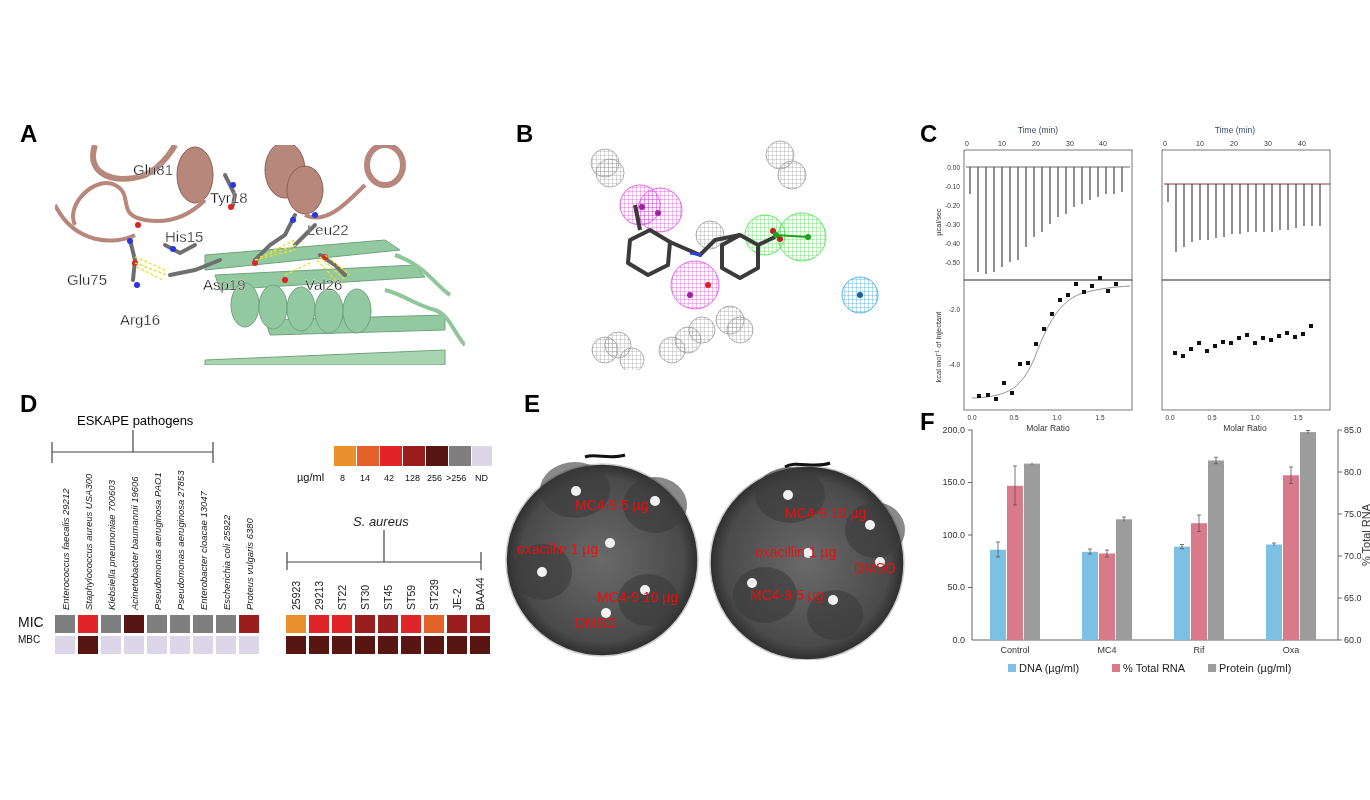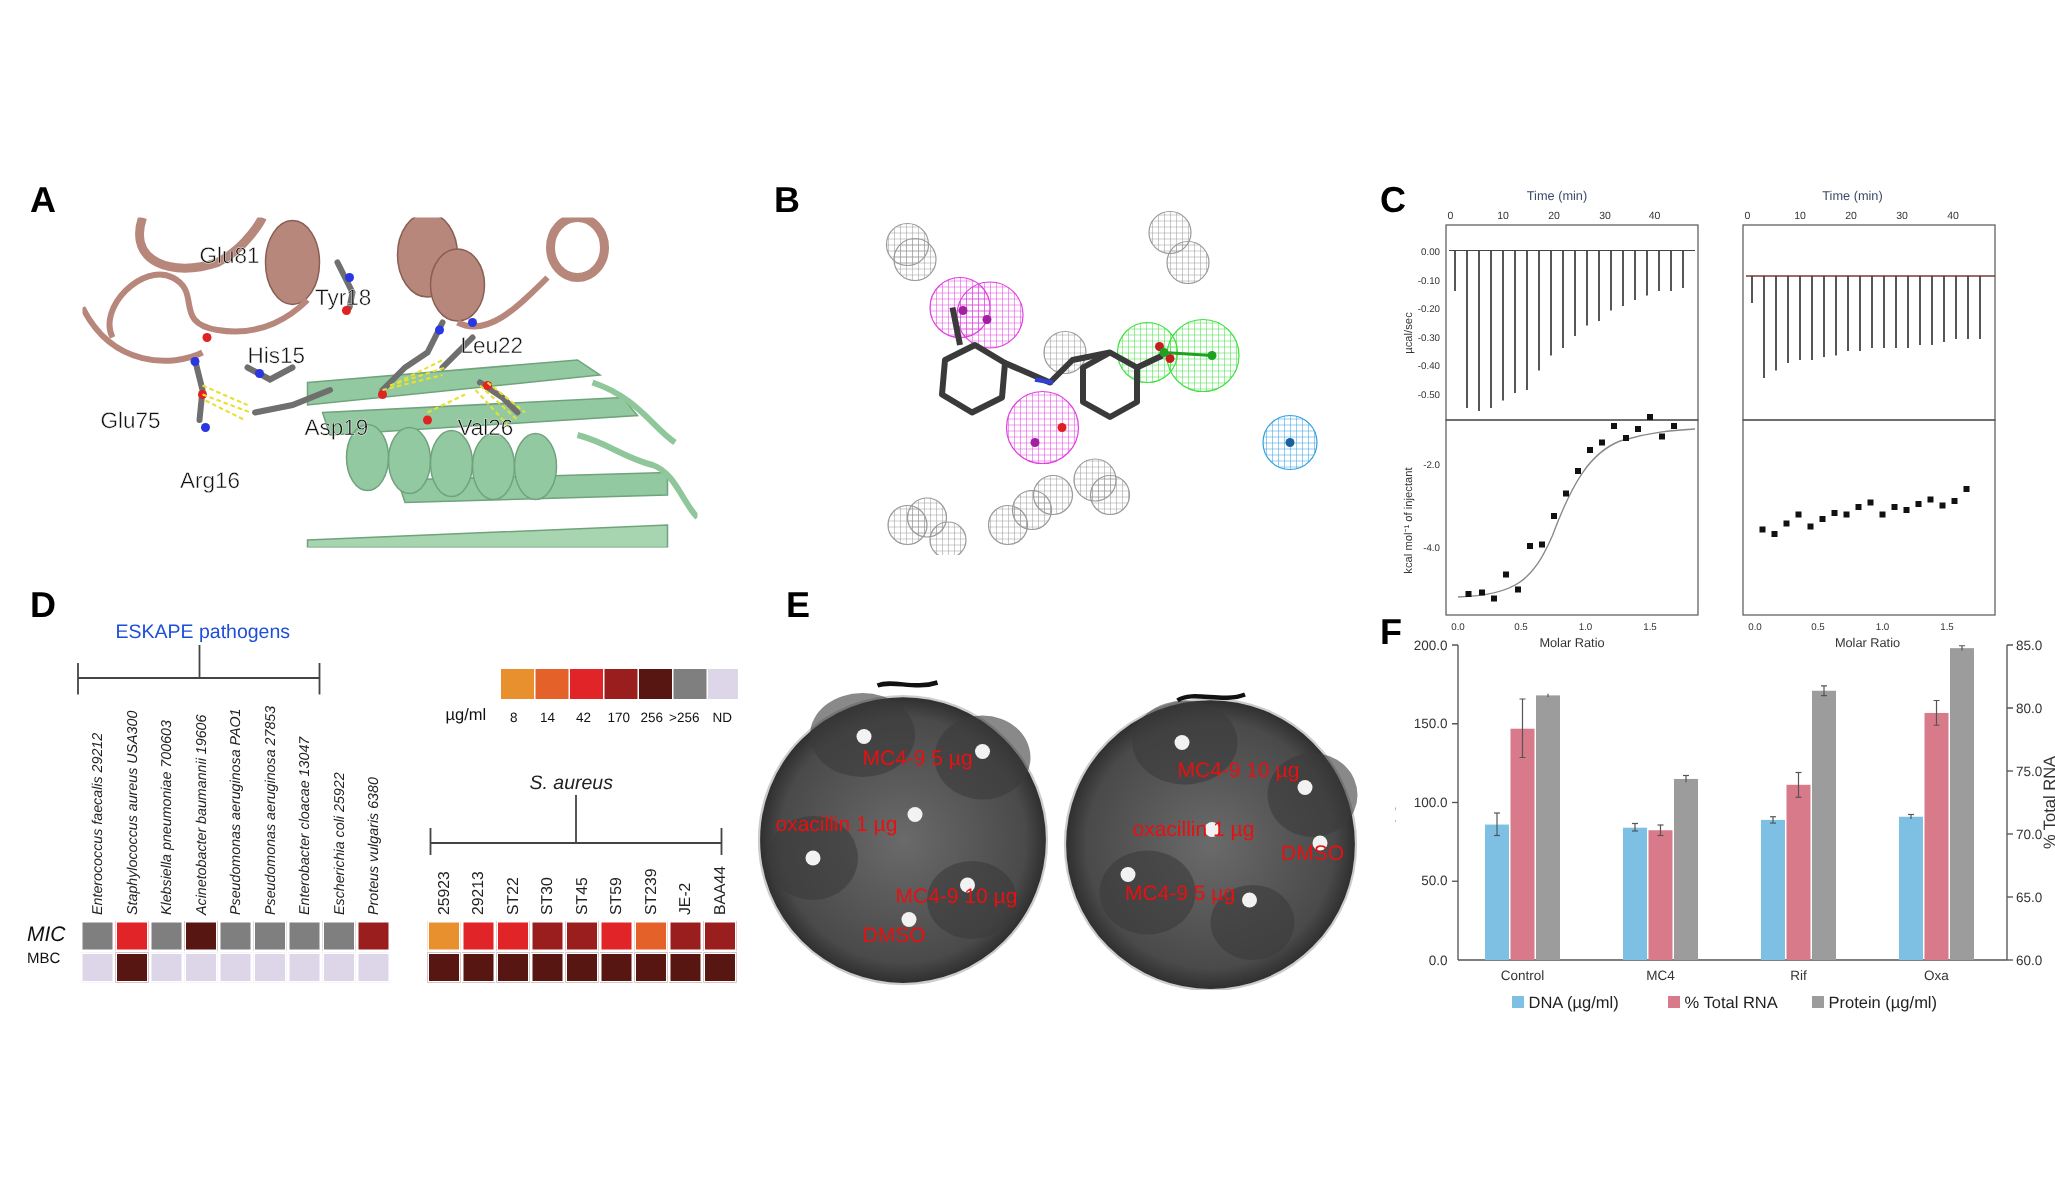--- a/index.html
+++ b/index.html
@@ -304,41 +304,41 @@
       <text x="20" y="298">0.0</text>
       <text x="62" y="298">0.5</text>
       <text x="105" y="298">1.0</text>
       <text x="148" y="298">1.5</text>
     </g>
     <text x="95" y="309" font-size="8.5" fill="#333" text-anchor="middle">Molar Ratio</text>
   </svg>
 </div>
 
 <div class="panel-letter" style="left:20px;top:390px;">D</div>
-<div class="abs" style="left:77px;top:413px;font-size:13px;color:#1d4ed8;">ESKAPE pathogens</div>
+<div class="abs" style="left:77px;top:413px;font-size:13px;color:#000000;">ESKAPE pathogens</div>
 <svg class="abs" style="left:50px;top:430px;" width="170" height="40">
   <line x1="83" y1="0" x2="83" y2="22" stroke="#444" stroke-width="1.2"></line>
   <line x1="2" y1="22" x2="163" y2="22" stroke="#444" stroke-width="1.2"></line>
   <line x1="2" y1="12" x2="2" y2="33" stroke="#444" stroke-width="1.2"></line>
   <line x1="163" y1="12" x2="163" y2="33" stroke="#444" stroke-width="1.2"></line>
 </svg>
 
 <div>
   <div class="rotlabel" style="left:60px;top:610px;width:0;">Enterococcus faecalis 29212</div>
   <div class="rotlabel" style="left:83px;top:610px;">Staphylococcus aureus USA300</div>
   <div class="rotlabel" style="left:106px;top:610px;">Klebsiella pneumoniae 700603</div>
   <div class="rotlabel" style="left:129px;top:610px;">Acinetobacter baumannii 19606</div>
   <div class="rotlabel" style="left:152px;top:610px;">Pseudomonas aeruginosa PAO1</div>
   <div class="rotlabel" style="left:175px;top:610px;">Pseudomonas aeruginosa 27853</div>
   <div class="rotlabel" style="left:198px;top:610px;">Enterobacter cloacae 13047</div>
   <div class="rotlabel" style="left:221px;top:610px;">Escherichia coli 25922</div>
   <div class="rotlabel" style="left:244px;top:610px;">Proteus vulgaris 6380</div>
 </div>
 
-<div class="abs" style="left:18px;top:614px;font-size:14px;font-style:italic;">MIC</div>
+<div class="abs" style="left:18px;top:614px;font-size:14px;">MIC</div>
 <div class="abs" style="left:18px;top:634px;font-size:10px;">MBC</div>
 
 <div>
   <div class="cell" style="left:54px;top:614px;background:#7f7f7f;"></div>
   <div class="cell" style="left:77px;top:614px;background:#e02428;"></div>
   <div class="cell" style="left:100px;top:614px;background:#7f7f7f;"></div>
   <div class="cell" style="left:123px;top:614px;background:#571612;"></div>
   <div class="cell" style="left:146px;top:614px;background:#7f7f7f;"></div>
   <div class="cell" style="left:169px;top:614px;background:#7f7f7f;"></div>
   <div class="cell" style="left:192px;top:614px;background:#7f7f7f;"></div>
@@ -361,21 +361,21 @@
   <div class="abs" style="left:357px;top:446px;width:22px;height:20px;background:#e4622a;"></div>
   <div class="abs" style="left:380px;top:446px;width:22px;height:20px;background:#e02428;"></div>
   <div class="abs" style="left:403px;top:446px;width:22px;height:20px;background:#9a1e1e;"></div>
   <div class="abs" style="left:426px;top:446px;width:22px;height:20px;background:#571612;"></div>
   <div class="abs" style="left:449px;top:446px;width:22px;height:20px;background:#7f7f7f;"></div>
   <div class="abs" style="left:472px;top:446px;width:20px;height:20px;background:#dcd6e8;"></div>
   <div class="abs" style="left:297px;top:471px;font-size:11px;">µg/ml</div>
   <div class="abs" style="left:340px;top:473px;font-size:9px;">8</div>
   <div class="abs" style="left:360px;top:473px;font-size:9px;">14</div>
   <div class="abs" style="left:384px;top:473px;font-size:9px;">42</div>
-  <div class="abs" style="left:405px;top:473px;font-size:9px;">170</div>
+  <div class="abs" style="left:405px;top:473px;font-size:9px;">128</div>
   <div class="abs" style="left:427px;top:473px;font-size:9px;text-align:center;">256</div>
   <div class="abs" style="left:446px;top:473px;font-size:9px;">&gt;256</div>
   <div class="abs" style="left:475px;top:473px;font-size:9px;">ND</div>
 </div>
 
 <div class="abs" style="left:353px;top:514px;font-size:13px;font-style:italic;color:#222;">S. aureus</div>
 <svg class="abs" style="left:285px;top:530px;" width="200" height="40">
   <line x1="99" y1="0" x2="99" y2="32" stroke="#444" stroke-width="1.2"></line>
   <line x1="2" y1="32" x2="196" y2="32" stroke="#444" stroke-width="1.2"></line>
   <line x1="2" y1="22" x2="2" y2="40" stroke="#444" stroke-width="1.2"></line>

